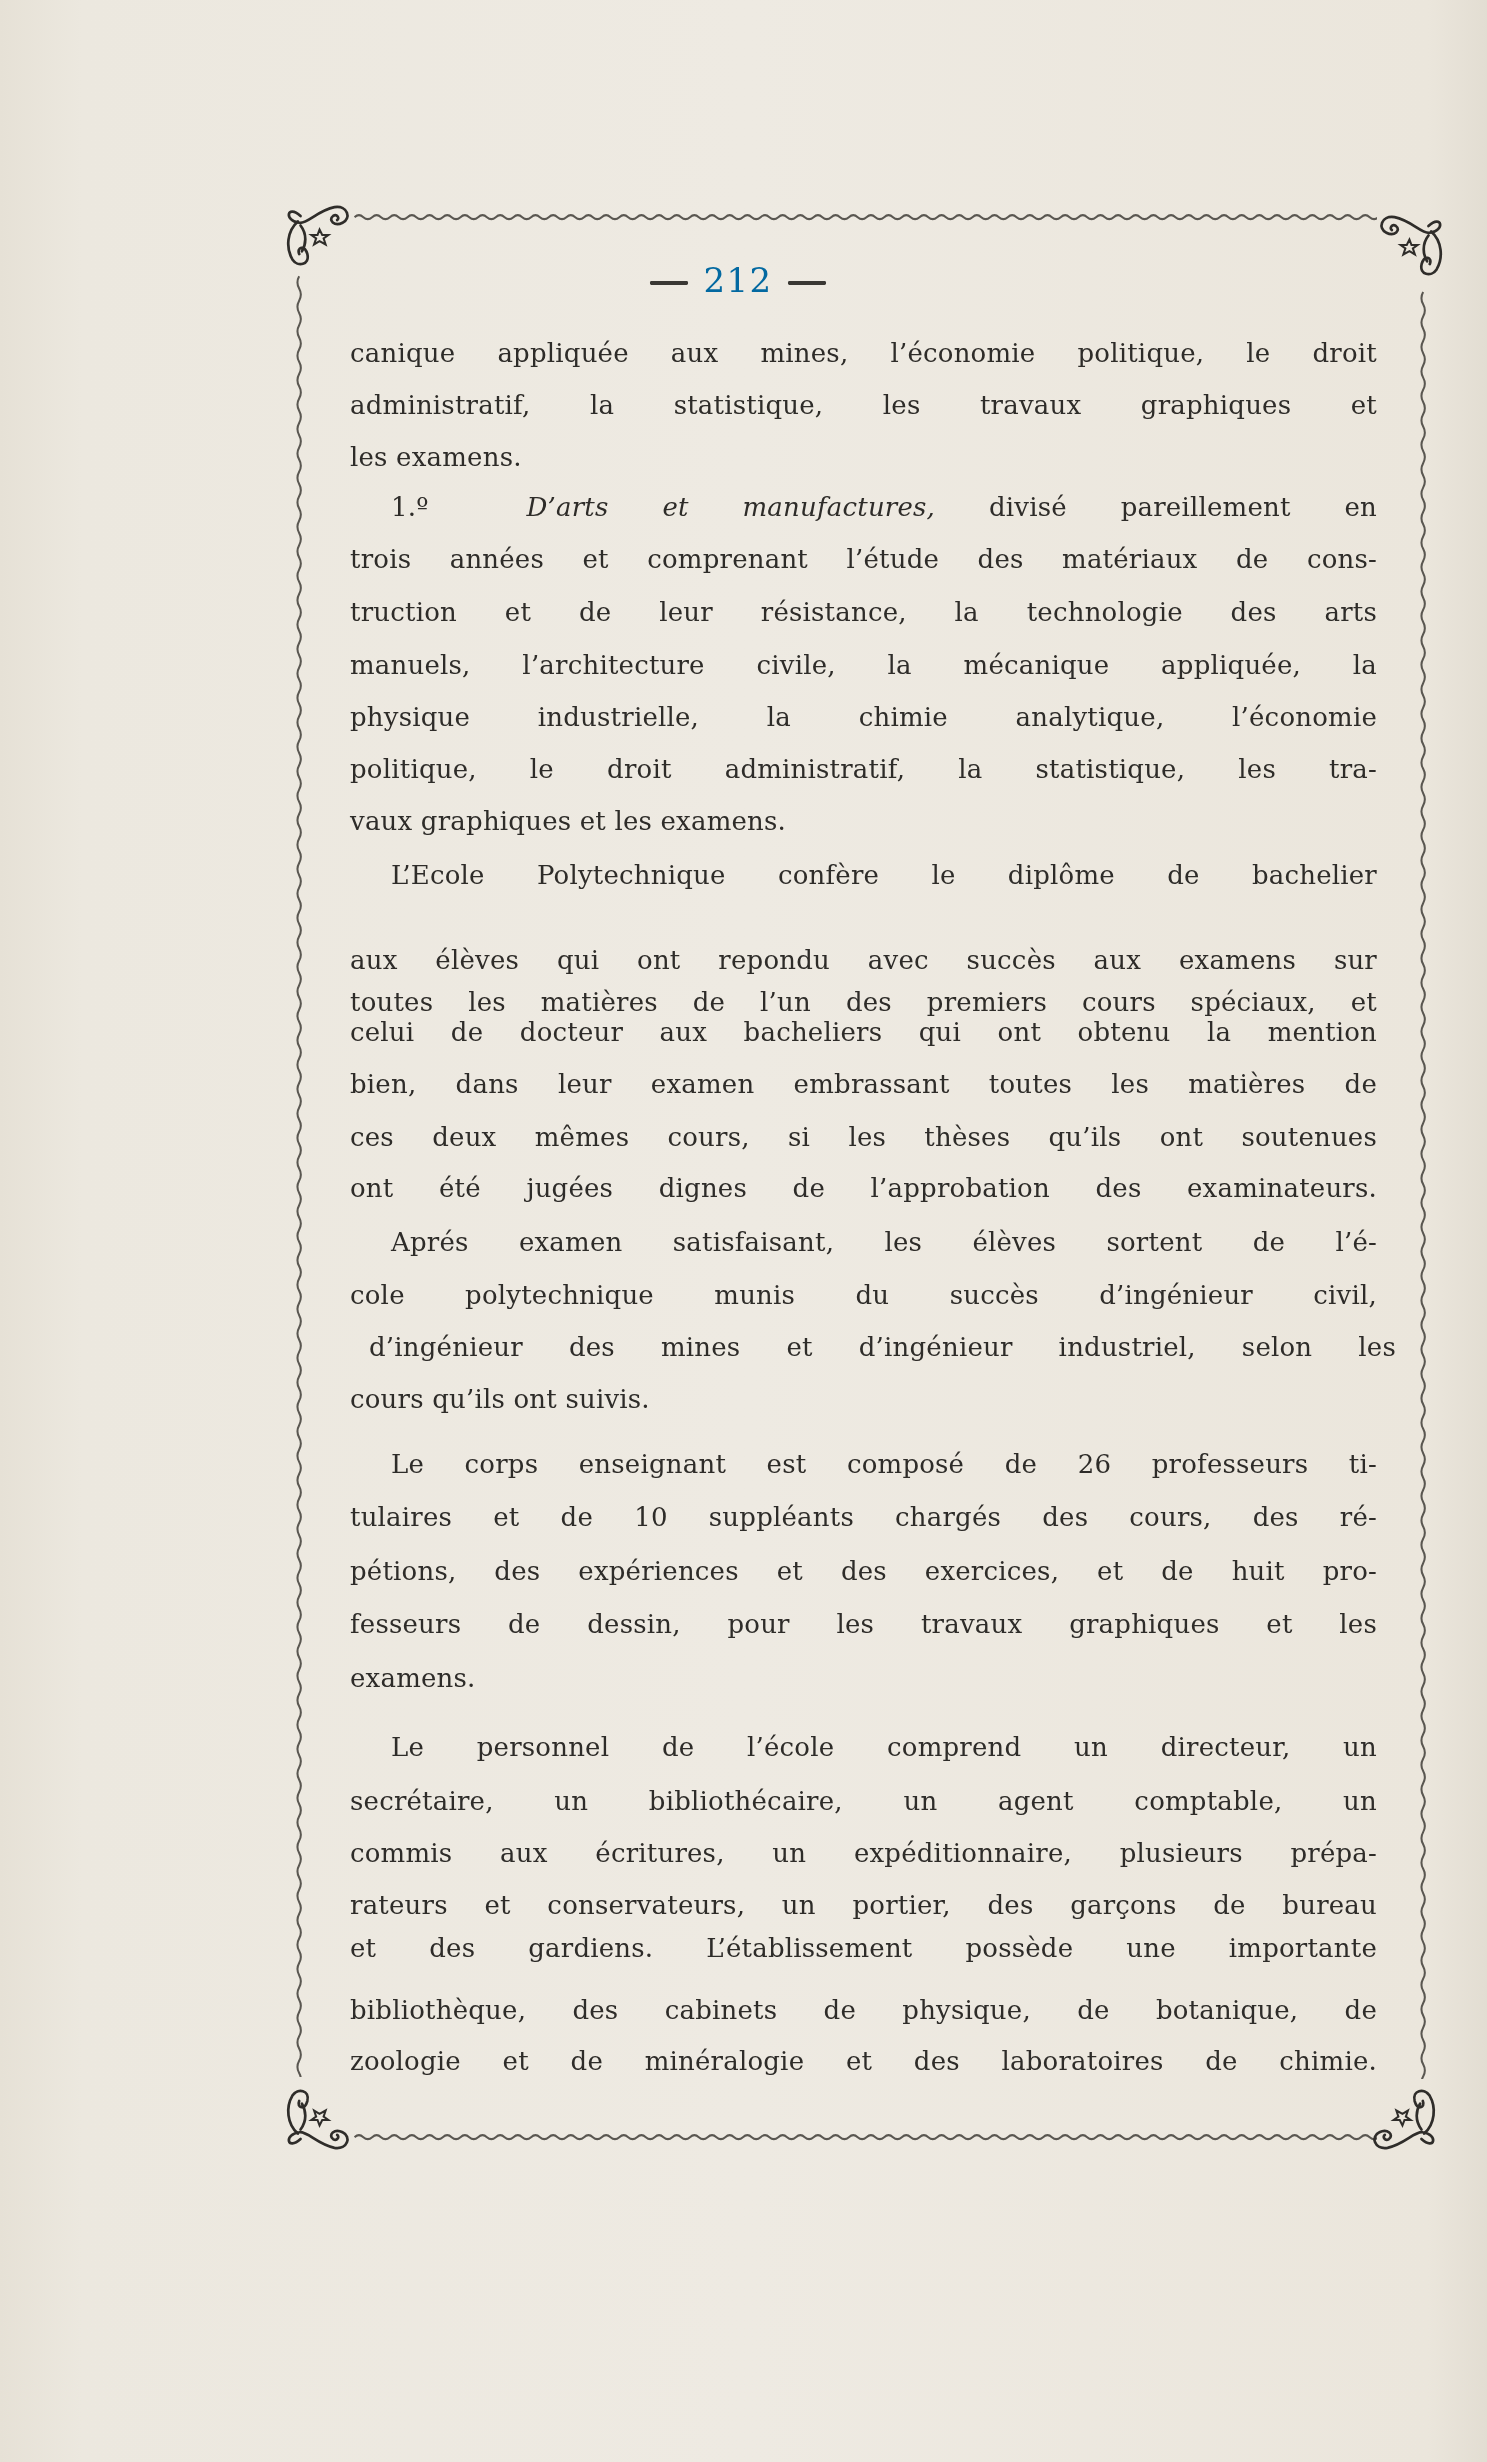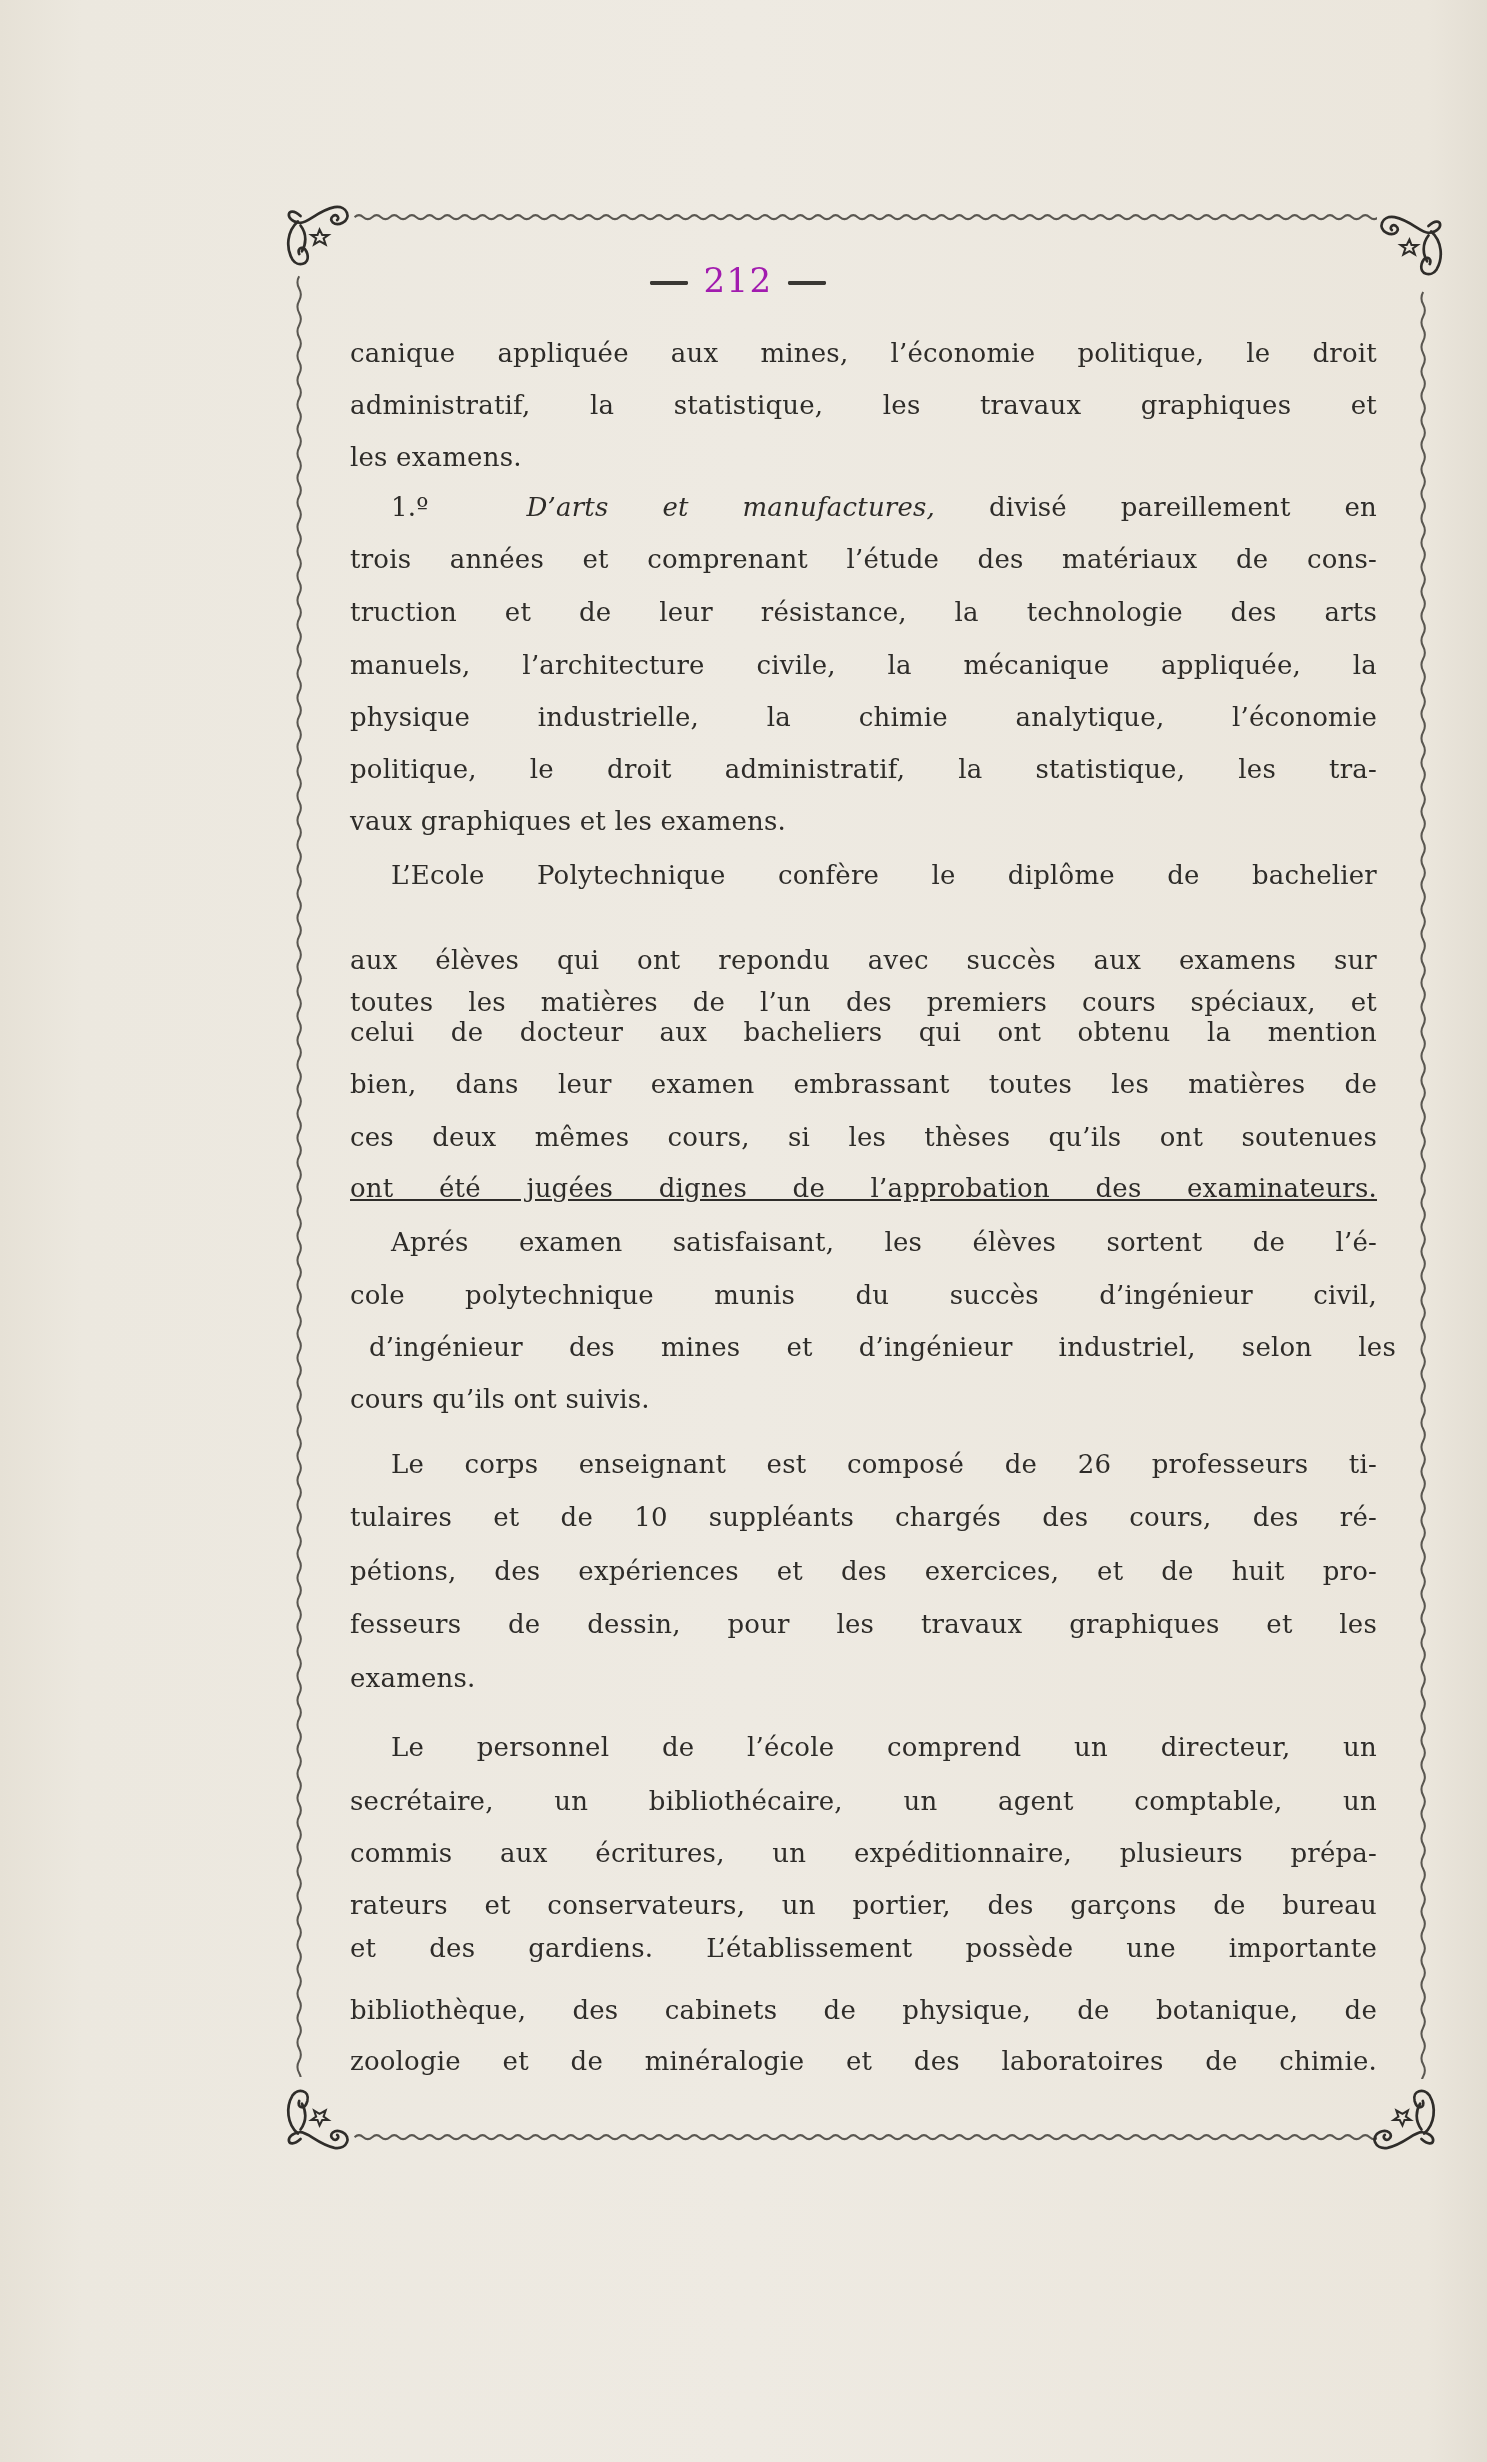--- a/index.html
+++ b/index.html
@@ -7,21 +7,21 @@
     width:1488px; height:2462px; position:relative; overflow:hidden;
     background:#ece8df;
     background-image: linear-gradient(90deg, #e6e1d6 0px, #ece8df 82px, #eeeae2 748px, #ebe6dc 1428px, #e2ddd2 1488px);
     font-family:"DejaVu Serif","Liberation Serif",serif;
     color:#2e2c29;
   }
   .frame-line { position:absolute; }
   .ornament { position:absolute; width:75px; height:78px; }
   .page-number {
     position:absolute; left:0; width:1476px; top:260px; text-align:center;
-    font-size:34px; letter-spacing:1.4px; color:#a21caf;
+    font-size:34px; letter-spacing:1.4px; color:#0369a1;
   }
   .page-number .dash { display:inline-block; width:38px; height:3.4px; background:#3a3834; vertical-align:middle; margin:0 15px; border-radius:1.4px; }
   .line {
     position:absolute; left:350px; width:1027px; height:41px;
     font-size:26px; line-height:41px; white-space:nowrap;
     text-align:justify; text-align-last:justify;
     letter-spacing:0.2px;
     transform-origin:left center;
   }
   .line.last { text-align-last:left; }
@@ -97,21 +97,21 @@
   <div class="line last" style="top:801px;">vaux graphiques et les examens.</div>
 </div>
 
 <div>
   <div class="line indent" style="top:855px;">L’Ecole Polytechnique confère le diplôme de bachelier</div>
   <div class="line" style="top:908px;margin-top:32px;">aux élèves qui ont repondu avec succès aux examens sur</div>
   <div class="line" style="top:960px;margin-top:22px;">toutes les matières de l’un des premiers cours spéciaux, et</div>
   <div class="line" style="top:1012px;">celui de docteur aux bacheliers qui ont obtenu la mention</div>
   <div class="line" style="top:1064px;">bien, dans leur examen embrassant toutes les matières de</div>
   <div class="line" style="top:1117px;">ces deux mêmes cours, si les thèses qu’ils ont soutenues</div>
-  <div class="line" style="top:1168px;text-decoration:underline;">ont été jugées dignes de l’approbation des examinateurs.</div>
+  <div class="line" style="top:1168px;">ont été jugées dignes de l’approbation des examinateurs.</div>
 </div>
 
 <div>
   <div class="line indent" style="top:1222px;">Aprés examen satisfaisant, les élèves sortent de l’é-</div>
   <div class="line" style="top:1275px;">cole polytechnique munis du succès d’ingénieur civil,</div>
   <div class="line" style="top:1327px;margin-left:19px;">d’ingénieur des mines et d’ingénieur industriel, selon les</div>
   <div class="line last" style="top:1379px;">cours qu’ils ont suivis.</div>
 </div>
 
 <div>

